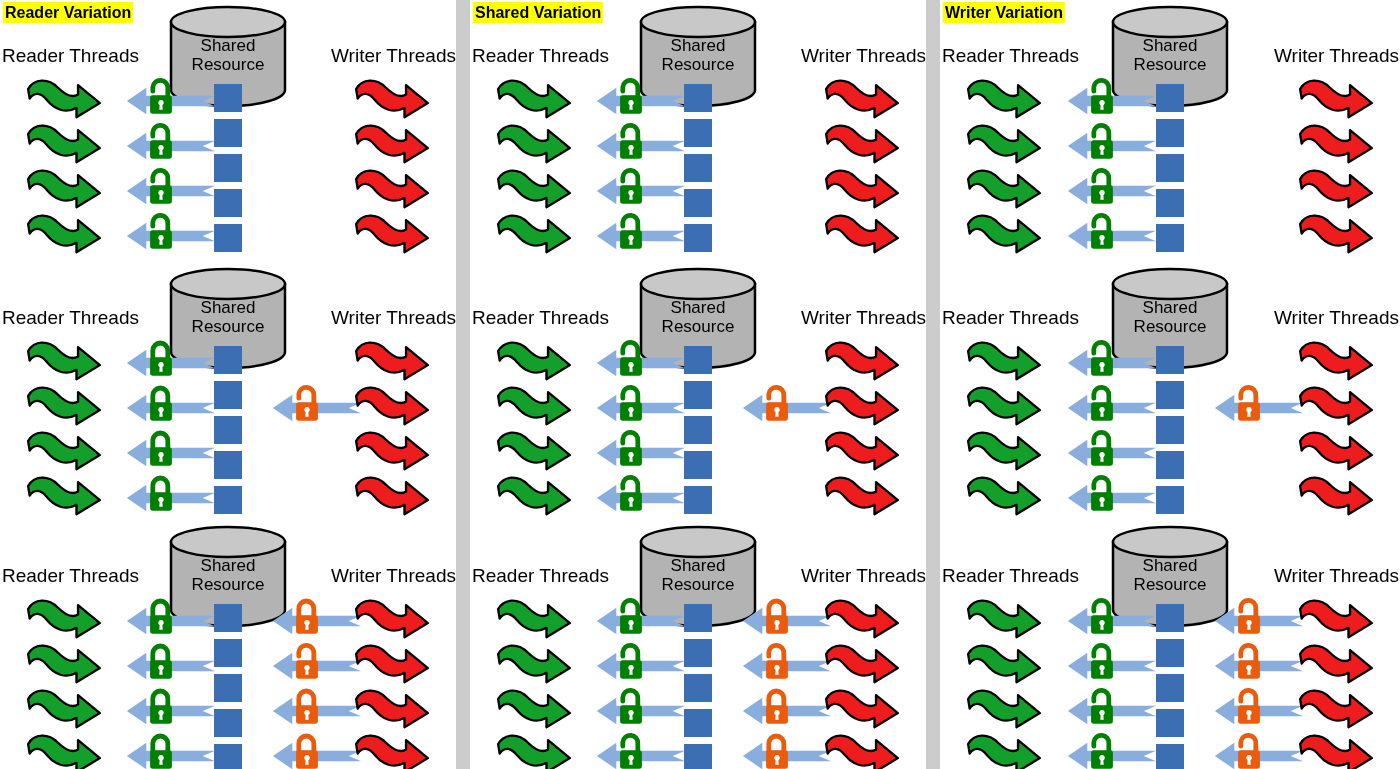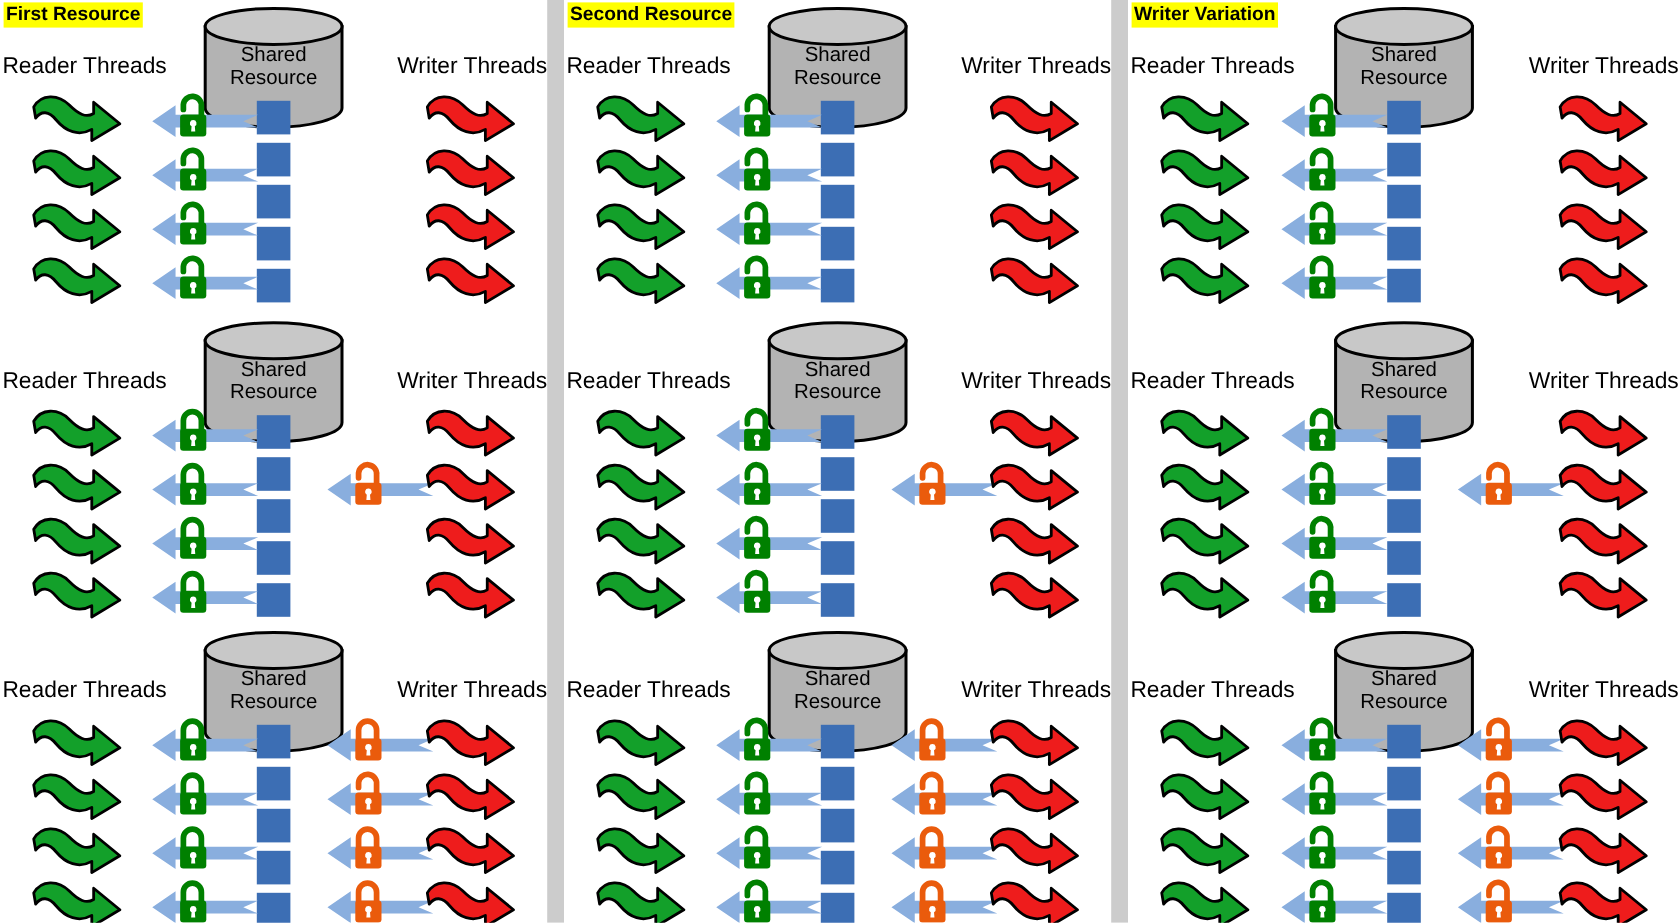--- a/index.html
+++ b/index.html
@@ -58,21 +58,21 @@
   .lock{position:absolute;}
   .lock svg{display:block;overflow:visible;}
 </style>
 </head>
 <body>
 
 <div id="stage">
     <div class="vsep" style="left: 456px;"></div>
     <div class="vsep" style="left: 926px;"></div>
     <div class="panel" style="left: 0px; width: 456px;">
-      <div class="var-title" style="left: 3px; top: 2px;">First Resource</div>
+      <div class="var-title" style="left: 3px; top: 2px;">Reader Variation</div>
       <div class="row" style="position: absolute; left: 0px; top: 0px; width: 456px; height: 249px;">
         <div class="col-label" style="left: 2px; top: 46px;">Reader Threads</div>
         <div class="col-label" style="left: 331px; top: 46px;">Writer Threads</div>
         <div class="cyl" style="left: 169px; top: 6px; width: 118px; height: 100px;">
           <svg width="118" height="100" viewBox="0 0 118 100">
             <path d="M2,16 L2,84 A57,16 0 0 0 116,84 L116,16 Z" fill="#b3b3b3" stroke="#000000" stroke-width="2.5"></path>
             <ellipse cx="59" cy="16" rx="57" ry="15" fill="#c8c8c8" stroke="#000000" stroke-width="2.5"></ellipse>
           </svg>
           <div class="cyl-txt" style="top: 30px;">Shared</div>
           <div class="cyl-txt" style="top: 49px;">Resource</div>
@@ -470,21 +470,21 @@
           </svg>
         </div>
         <div class="thread" style="left: 353px; top: 214px;">
           <svg width="78" height="42" viewBox="0 0 100 52">
             <path d="M4,12 C12,-2 30,-2 42,10 C52,20 60,24 68,19 L68,7 L96,30 L66,48 L66,36 C52,44 38,38 28,26 C20,16 12,16 6,24 Z" fill="#ee1c1c" stroke="#000000" stroke-width="3" stroke-linejoin="round"></path>
           </svg>
         </div>
       </div>
     </div>
     <div class="panel" style="left: 470px; width: 456px;">
-      <div class="var-title" style="left: 3px; top: 2px;">Second Resource</div>
+      <div class="var-title" style="left: 3px; top: 2px;">Shared Variation</div>
       <div class="row" style="position: absolute; left: 0px; top: 0px; width: 456px; height: 249px;">
         <div class="col-label" style="left: 2px; top: 46px;">Reader Threads</div>
         <div class="col-label" style="left: 331px; top: 46px;">Writer Threads</div>
         <div class="cyl" style="left: 169px; top: 6px; width: 118px; height: 100px;">
           <svg width="118" height="100" viewBox="0 0 118 100">
             <path d="M2,16 L2,84 A57,16 0 0 0 116,84 L116,16 Z" fill="#b3b3b3" stroke="#000000" stroke-width="2.5"></path>
             <ellipse cx="59" cy="16" rx="57" ry="15" fill="#c8c8c8" stroke="#000000" stroke-width="2.5"></ellipse>
           </svg>
           <div class="cyl-txt" style="top: 30px;">Shared</div>
           <div class="cyl-txt" style="top: 49px;">Resource</div>

